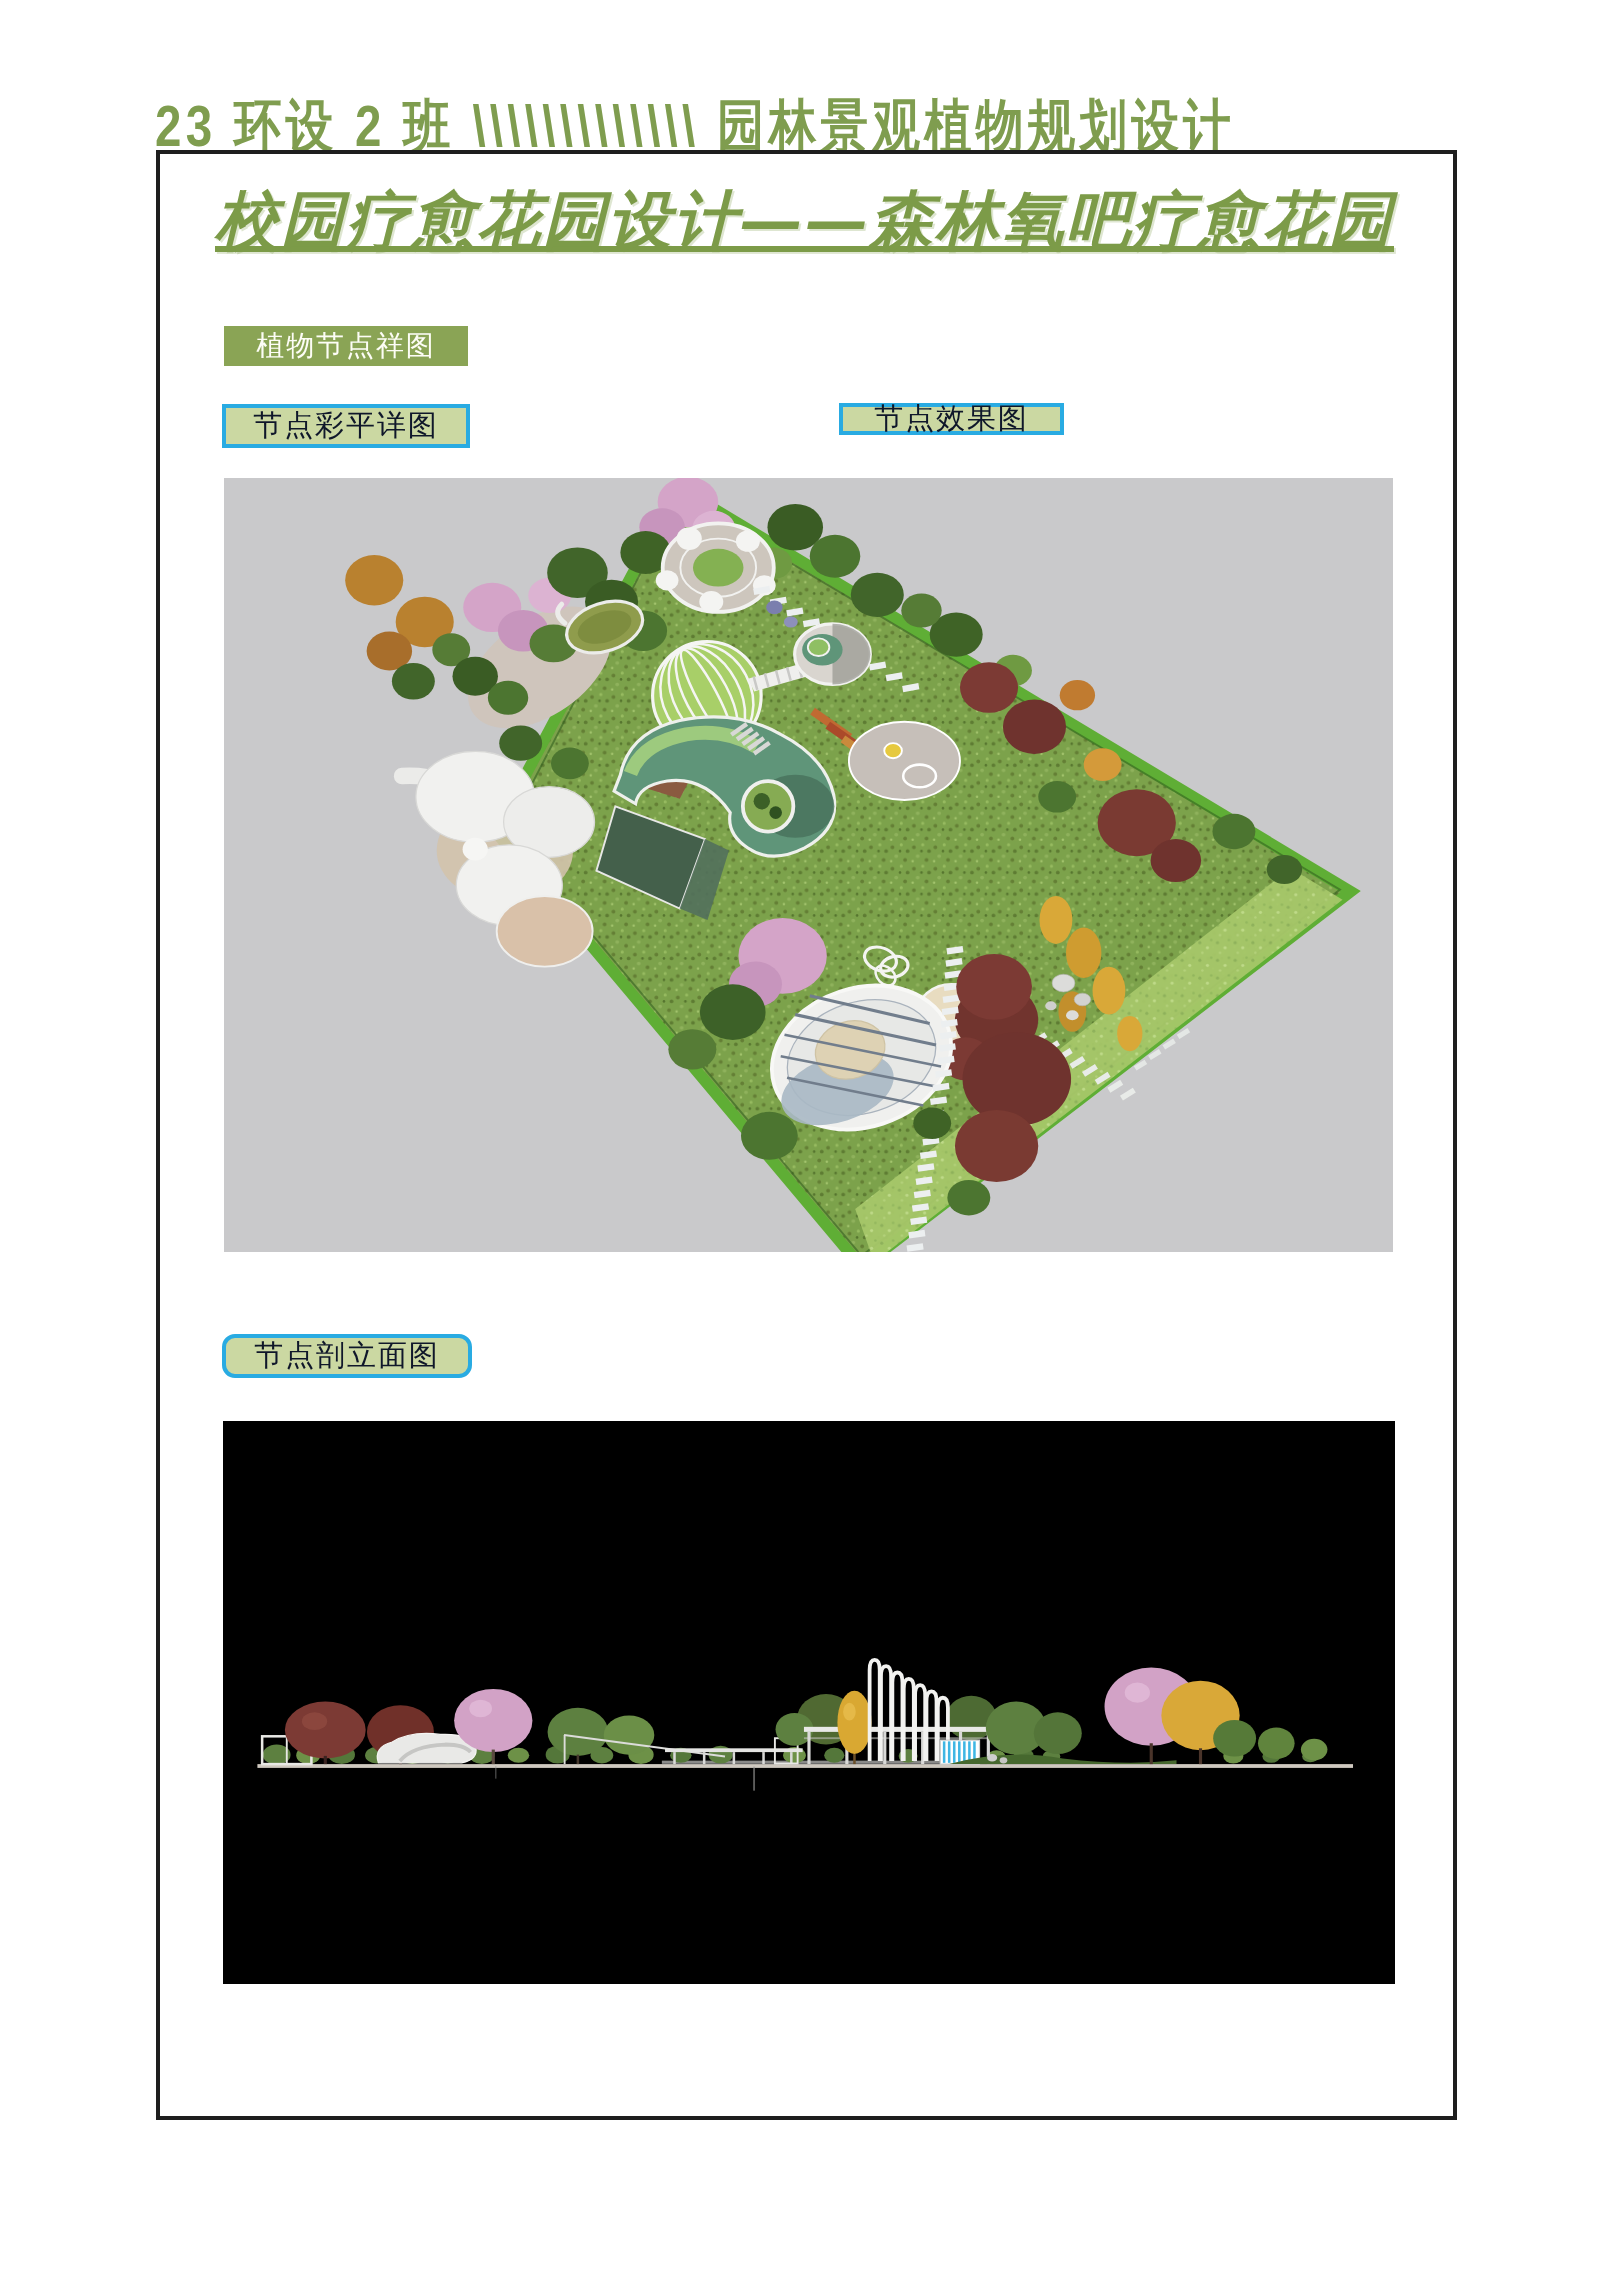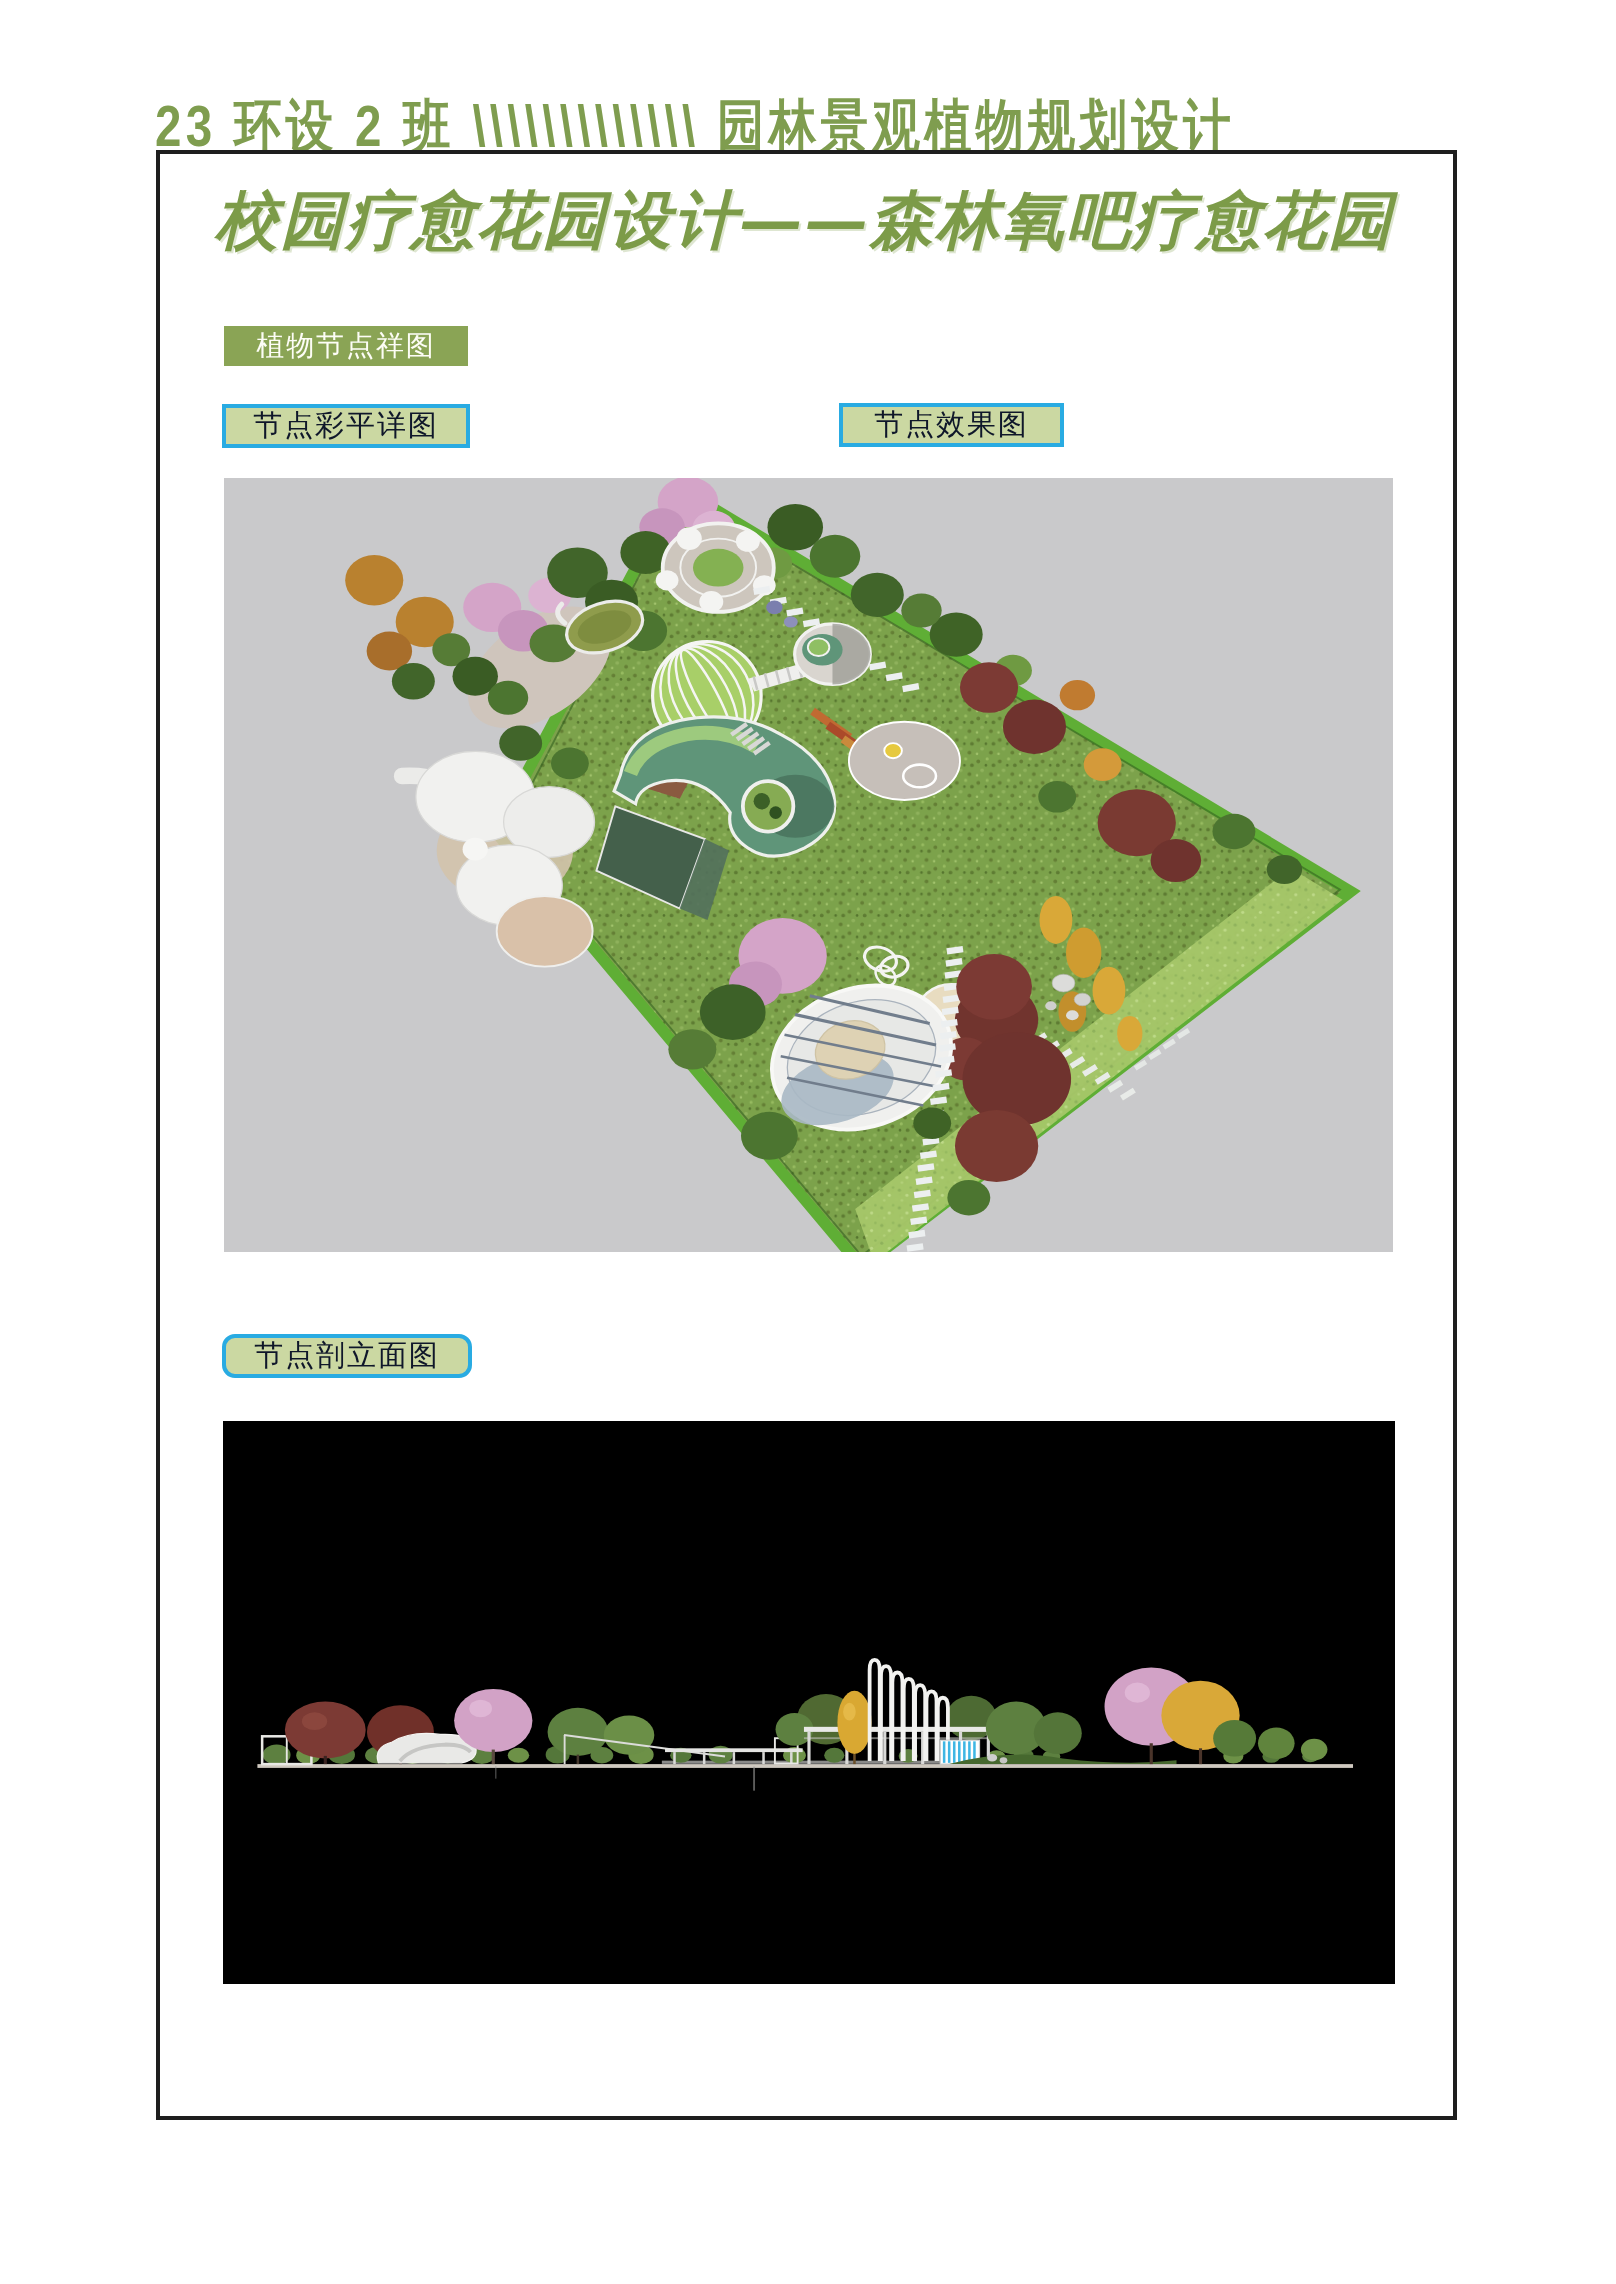--- a/index.html
+++ b/index.html
@@ -1,24 +1,24 @@
 <!DOCTYPE html>
 <html style="font-size:10px"><head>
 <meta charset="utf-8">
 <style>
   html,body{margin:0;padding:0;background:#ffffff;}
   body{width:1617px;height:2284px;position:relative;font-family:"Liberation Sans",sans-serif;overflow:hidden;}
   .page-header{position:absolute;left:155px;top:88px;font-size:49px;font-weight:bold;color:#7f9d4f;letter-spacing:4.4px;transform:scale(.97,1.18);transform-origin:left top;white-space:nowrap;}
   .board-frame{position:absolute;left:156px;top:150px;width:1301px;height:1970px;border:4.4px solid #1e1e1e;box-sizing:border-box;background:#fff;}
-  .board-title{position:absolute;left:215px;top:178px;width:1193px;font-size:63px;font-weight:bold;font-style:italic;font-family:"DejaVu Serif",serif;color:#7c9b48;letter-spacing:2.5px;white-space:nowrap;text-shadow:1.9px 1.9px 0 rgba(124,155,72,.25);}
+  .board-title{position:absolute;left:215px;top:178px;width:1193px;font-size:63px;font-weight:bold;font-style:italic;font-family:"DejaVu Serif",serif;color:#7c9b48;letter-spacing:2.5px;white-space:nowrap;text-shadow:1.9px 1.9px 0 rgba(124,155,72,.25);text-decoration:underline;}
   .label{position:absolute;display:flex;align-items:center;justify-content:center;box-sizing:border-box;}
   .label-green{left:224px;top:307px;width:244px;height:40px;background:#8aa455;color:#fdfdf6;font-size:28px;letter-spacing:1.9px;margin-top:19px;}
   .label-cyan{background:#cbd8a2;border:4.4px solid #29abe2;color:#0f172a;font-size:29px;letter-spacing:1.9px;}
   #lab-color{left:222px;top:404px;width:248px;height:44px;}
-  #lab-effect{left:839px;top:403px;width:225px;height:44px;}
+  #lab-effect{left:839px;top:403px;width:225px;height:32px;}
   #lab-section{left:222px;top:1334px;width:250px;height:44px;border-radius:13px;}
   .render-box{position:absolute;left:224px;top:478px;width:1169px;height:774px;background:#c9c9cb;overflow:hidden;}
   .elev-box{position:absolute;left:223px;top:1421px;width:1172px;height:563px;background:#000;overflow:hidden;}
   .render-box svg,.elev-box svg{display:block;width:100%;height:100%;}
 </style>
 </head>
 <body>
 
 <div class="page-header">23 环设 2 班 \\\\\\\\\\\\\ 园林景观植物规划设计</div>
 

